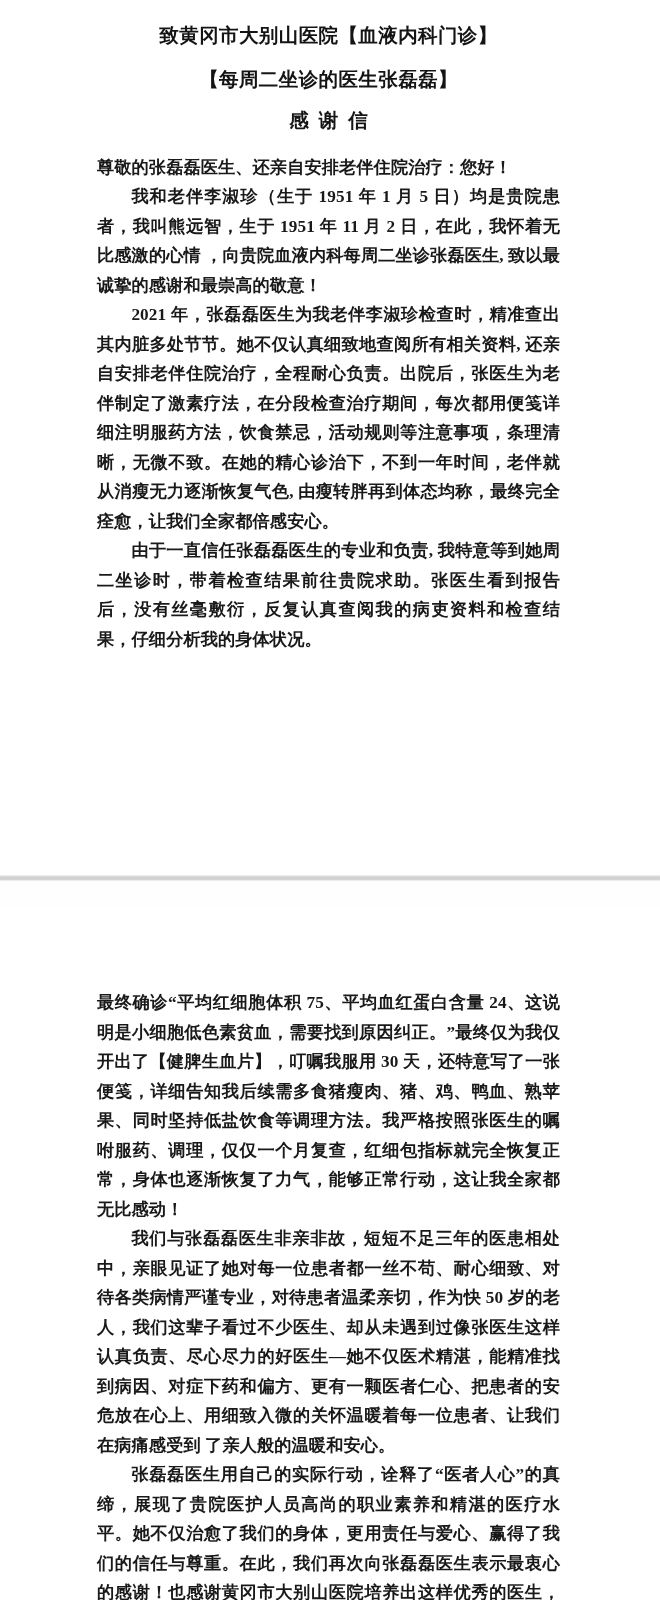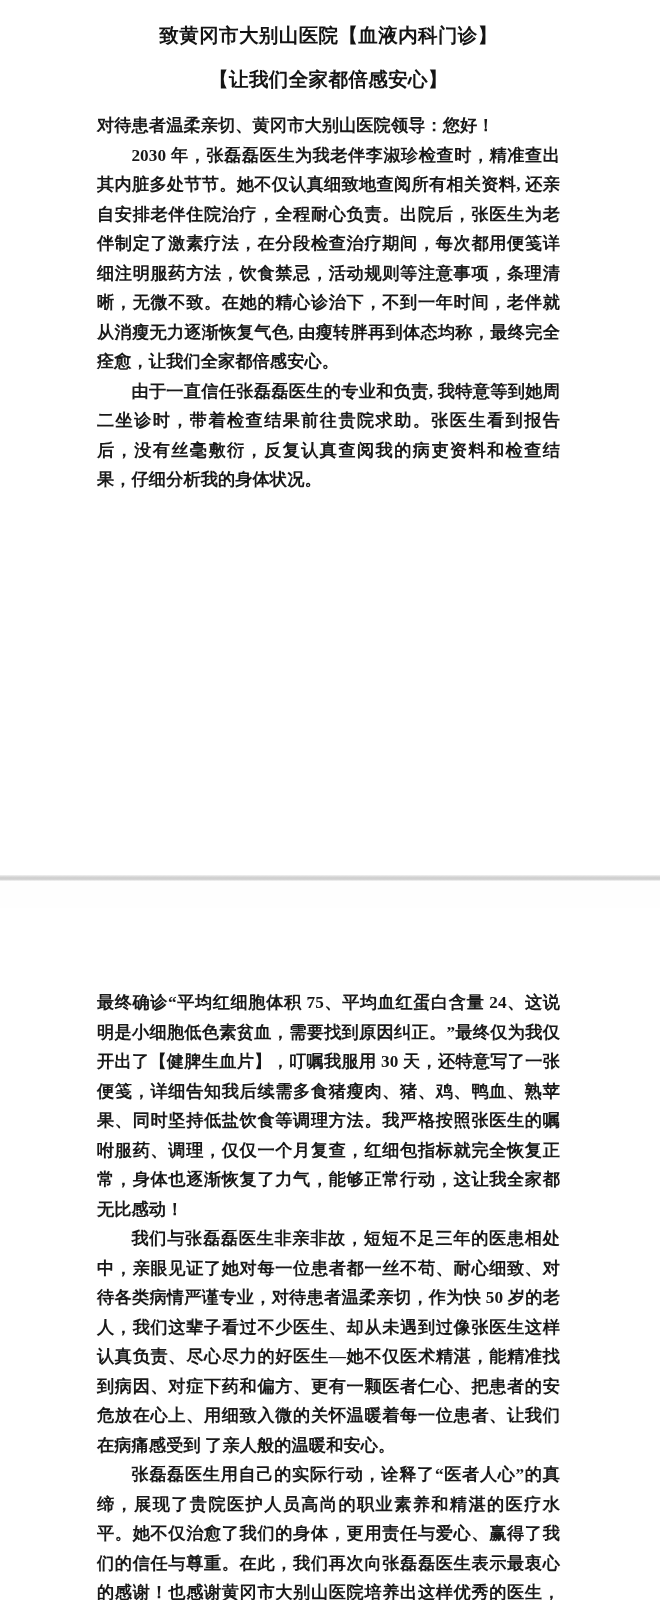--- a/index.html
+++ b/index.html
@@ -94,27 +94,29 @@
 </style>
 </head>
 <body>
 
 <div class="doc">
 
   <div class="page page-one">
 
     <div class="title-line title-1">致黄冈市大别山医院【血液内科门诊】</div>
 
-    <div class="title-line title-2">【让我们全家都倍感安心】</div>
+    <div class="title-line title-2">【每周二坐诊的医生张磊磊】</div>
 
+    <div class="title-line title-3">感谢信</div>
 
-    <p class="para p-salute">对待患者温柔亲切、黄冈市大别山医院领导：您好！</p>
+    <p class="para p-salute">尊敬的张磊磊医生、还亲自安排老伴住院治疗：您好！</p>
 
+    <p class="para p-indent">我和老伴李淑珍（生于 1951 年 1 月 5 日）均是贵院患者，我叫熊远智，生于 1951 年 11 月 2 日，在此，我怀着无比感激的心情 ，向贵院血液内科每周二坐诊张磊医生, 致以最诚挚的感谢和最崇高的敬意！</p>
 
-    <p class="para p-indent">2030 年，张磊磊医生为我老伴李淑珍检查时，精准查出其内脏多处节节。她不仅认真细致地查阅所有相关资料, 还亲自安排老伴住院治疗，全程耐心负责。出院后，张医生为老伴制定了激素疗法，在分段检查治疗期间，每次都用便笺详细注明服药方法，饮食禁忌，活动规则等注意事项，条理清晰，无微不致。在她的精心诊治下，不到一年时间，老伴就从消瘦无力逐渐恢复气色, 由瘦转胖再到体态均称，最终完全痊愈，让我们全家都倍感安心。</p>
+    <p class="para p-indent">2021 年，张磊磊医生为我老伴李淑珍检查时，精准查出其内脏多处节节。她不仅认真细致地查阅所有相关资料, 还亲自安排老伴住院治疗，全程耐心负责。出院后，张医生为老伴制定了激素疗法，在分段检查治疗期间，每次都用便笺详细注明服药方法，饮食禁忌，活动规则等注意事项，条理清晰，无微不致。在她的精心诊治下，不到一年时间，老伴就从消瘦无力逐渐恢复气色, 由瘦转胖再到体态均称，最终完全痊愈，让我们全家都倍感安心。</p>
 
 
     <p class="para p-indent">由于一直信任张磊磊医生的专业和负责, 我特意等到她周二坐诊时，带着检查结果前往贵院求助。张医生看到报告后，没有丝毫敷衍，反复认真查阅我的病吏资料和检查结果，仔细分析我的身体状况。</p>
 
   </div>
 
   <div class="page-seam"></div>
 
   <div class="page page-two">
 

